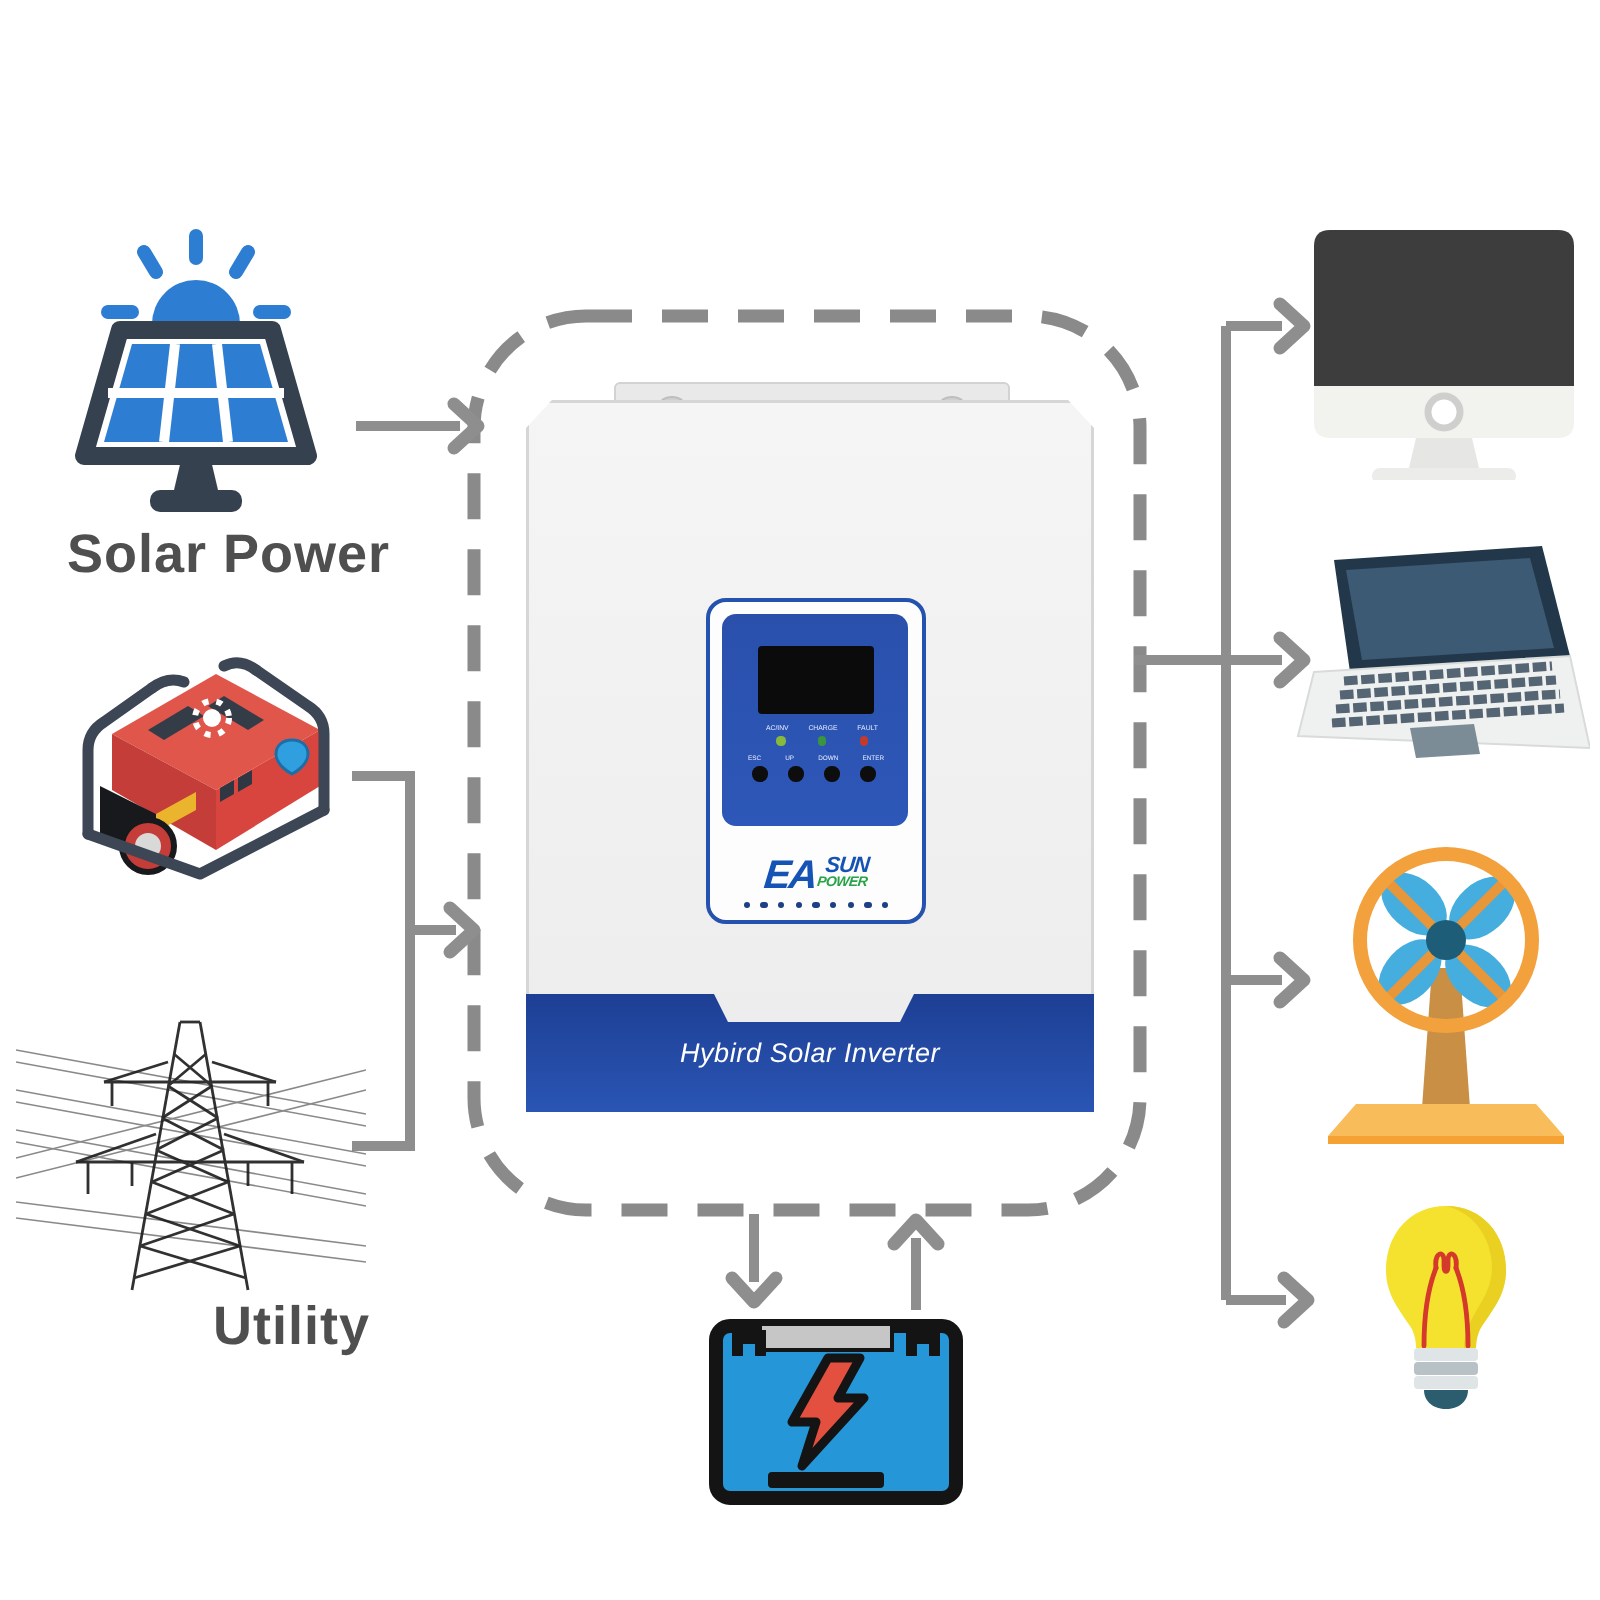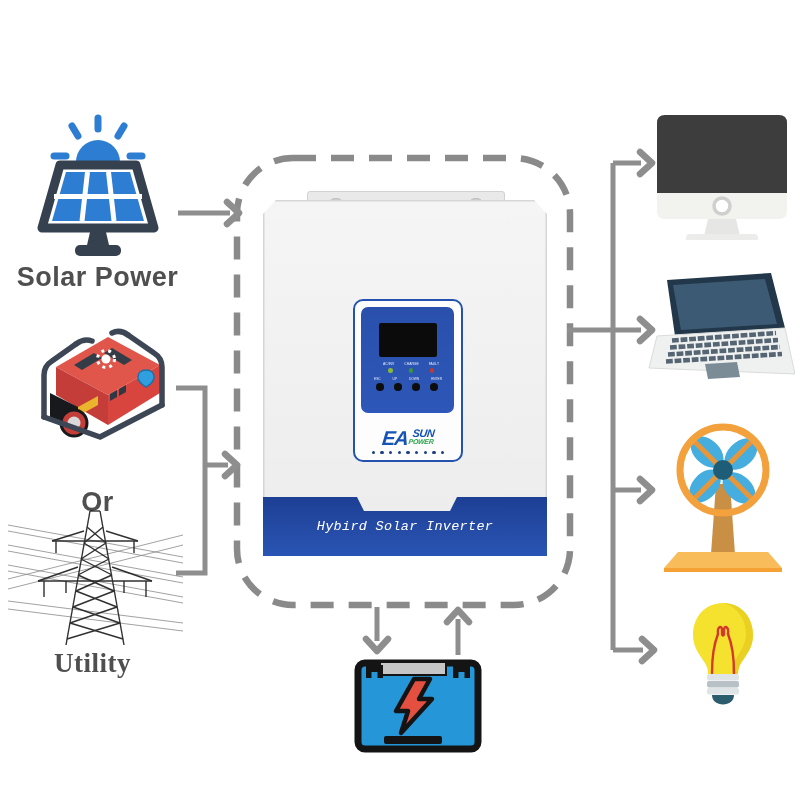--- a/index.html
+++ b/index.html
@@ -1,36 +1,36 @@
 <!DOCTYPE html>
 <html><head>
 <meta charset="utf-8">
 <style>
   html,body{margin:0;padding:0;background:#fff;font-family:"Liberation Sans",sans-serif;}
   .stage{position:relative;width:800px;height:800px;background:#ffffff;overflow:hidden;}
   .layer{position:absolute;left:0;top:0;pointer-events:none;}
   .abs{position:absolute;}
-  .src-label{position:absolute;left:0;width:195px;text-align:center;
+  .src-label{position:absolute;left:0;width:195px;text-align:right;
     font-size:27px;font-weight:bold;color:#4f4f4f;letter-spacing:.5px;}
   
   .inverter{position:absolute;left:263px;top:188px;width:284px;height:368px;}
   .mount-plate{position:absolute;left:44px;top:3px;width:196px;height:19px;
     background:#e9e9e9;border:1px solid #d2d2d2;border-radius:3px;}
   .mount-hole{position:absolute;top:6px;width:10px;height:5px;border-radius:50%;
     background:#cfcfcf;border:1px solid #bdbdbd;}
   .inv-body{position:absolute;left:0;top:12px;width:284px;height:356px;
     background:linear-gradient(180deg,#f5f5f5,#ececec);
     clip-path:polygon(13px 0,271px 0,284px 14px,284px 356px,0 356px,0 14px);
     box-shadow:inset 0 0 0 1.5px #d6d6d6;}
   .inv-band{position:absolute;left:0;bottom:0;width:284px;height:59px;
     background:linear-gradient(180deg,#1d3f94,#2a55b4);}
   .band-notch{position:absolute;left:94px;top:0;width:100px;height:14px;background:#ededed;
     clip-path:polygon(0 0,100% 0,93% 100%,7% 100%);}
   .band-label{position:absolute;left:0;top:22px;width:100%;text-align:center;
-    color:#ffffff;font-size:13.5px;font-style:italic;font-weight:500;letter-spacing:.3px;font-family:Liberation Mono, monospace;}
+    color:#ffffff;font-size:13.5px;font-style:italic;font-weight:500;letter-spacing:.3px;}
   .panel{position:absolute;left:90px;top:99px;width:110px;height:163px;background:#fdfdfd;
     border:2.5px solid #2452ae;border-radius:10px;box-sizing:border-box;}
   .panel-blue{position:absolute;left:6px;top:6px;width:93px;height:106px;
     background:linear-gradient(180deg,#2a50ac,#2d57b8);border-radius:7px;}
   .screen{position:absolute;left:18px;top:16px;width:58px;height:34px;background:#0b0b0b;border-radius:2px;}
   .led-labels,.btn-labels{position:absolute;display:flex;color:#e8edff;}
   .led-labels{left:22px;top:55px;width:56px;justify-content:space-between;font-size:3.4px;}
   .btn-labels{left:13px;top:70px;width:68px;justify-content:space-between;font-size:3.2px;}
   .led-dots{position:absolute;left:27px;top:61px;width:46px;display:flex;justify-content:space-between;}
   .led{width:4.5px;height:4.5px;border-radius:50%;}
@@ -113,21 +113,20 @@
     <circle cx="54" cy="108" r="13" fill="#c53d38" stroke="#17191d" stroke-width="3"></circle>
     <circle cx="54" cy="108" r="6.5" fill="#d9d9d9"></circle>
     <g stroke="#3d4654" stroke-width="5.5" fill="none" stroke-linecap="round" stroke-linejoin="round">
       <path d="M24,102 V60 Q24,51 32,46 L56,29"></path>
       <path d="M142,90 V52 Q142,43 134,38 L108,20"></path>
       <path d="M24,102 L80,122 L142,90"></path>
       <path d="M56,29 Q64,23 72,26"></path>
       <path d="M108,20 Q100,14 92,18"></path>
     </g>
   </svg>
-  <div class="src-label" style="top:487px;">Or</div>
 
   <svg class="abs" style="left:8px;top:505px;" width="175" height="145" viewBox="0 0 175 145">
     <g stroke="#2a2a2a" stroke-width="0.8" opacity="0.55">
       <line x1="0" y1="20" x2="175" y2="52"></line>
         <line x1="0" y1="26" x2="175" y2="58"></line>
       <line x1="0" y1="40" x2="175" y2="72"></line>
         <line x1="0" y1="46" x2="175" y2="78"></line>
       <line x1="0" y1="60" x2="175" y2="92"></line>
         <line x1="0" y1="66" x2="175" y2="98"></line>
       <line x1="0" y1="74" x2="175" y2="30"></line>
@@ -160,21 +159,21 @@
         <line x1="126" y1="36" x2="126" y2="48"></line>
       <line x1="30" y1="76" x2="144" y2="76"></line>
       <line x1="30" y1="76" x2="70" y2="62"></line>
         <line x1="144" y1="76" x2="104" y2="62"></line>
       <line x1="36" y1="76" x2="36" y2="92"></line>
         <line x1="138" y1="76" x2="138" y2="92"></line>
       <line x1="58" y1="76" x2="58" y2="88"></line>
         <line x1="116" y1="76" x2="116" y2="88"></line>
     </g>
   </svg>
-  <div class="src-label" style="top:648px;width:185px;font-family:Liberation Serif, serif;">Utility</div>
+  <div class="src-label" style="top:648px;width:185px;">Utility</div>
 
   <div class="inverter">
     <div class="mount-plate">
       <div class="mount-hole" style="left:22px;"></div>
       <div class="mount-hole" style="right:22px;"></div>
     </div>
     <div class="inv-body">
       <div class="inv-band">
         <div class="band-notch"></div>
         <div class="band-label">Hybird Solar Inverter</div>

